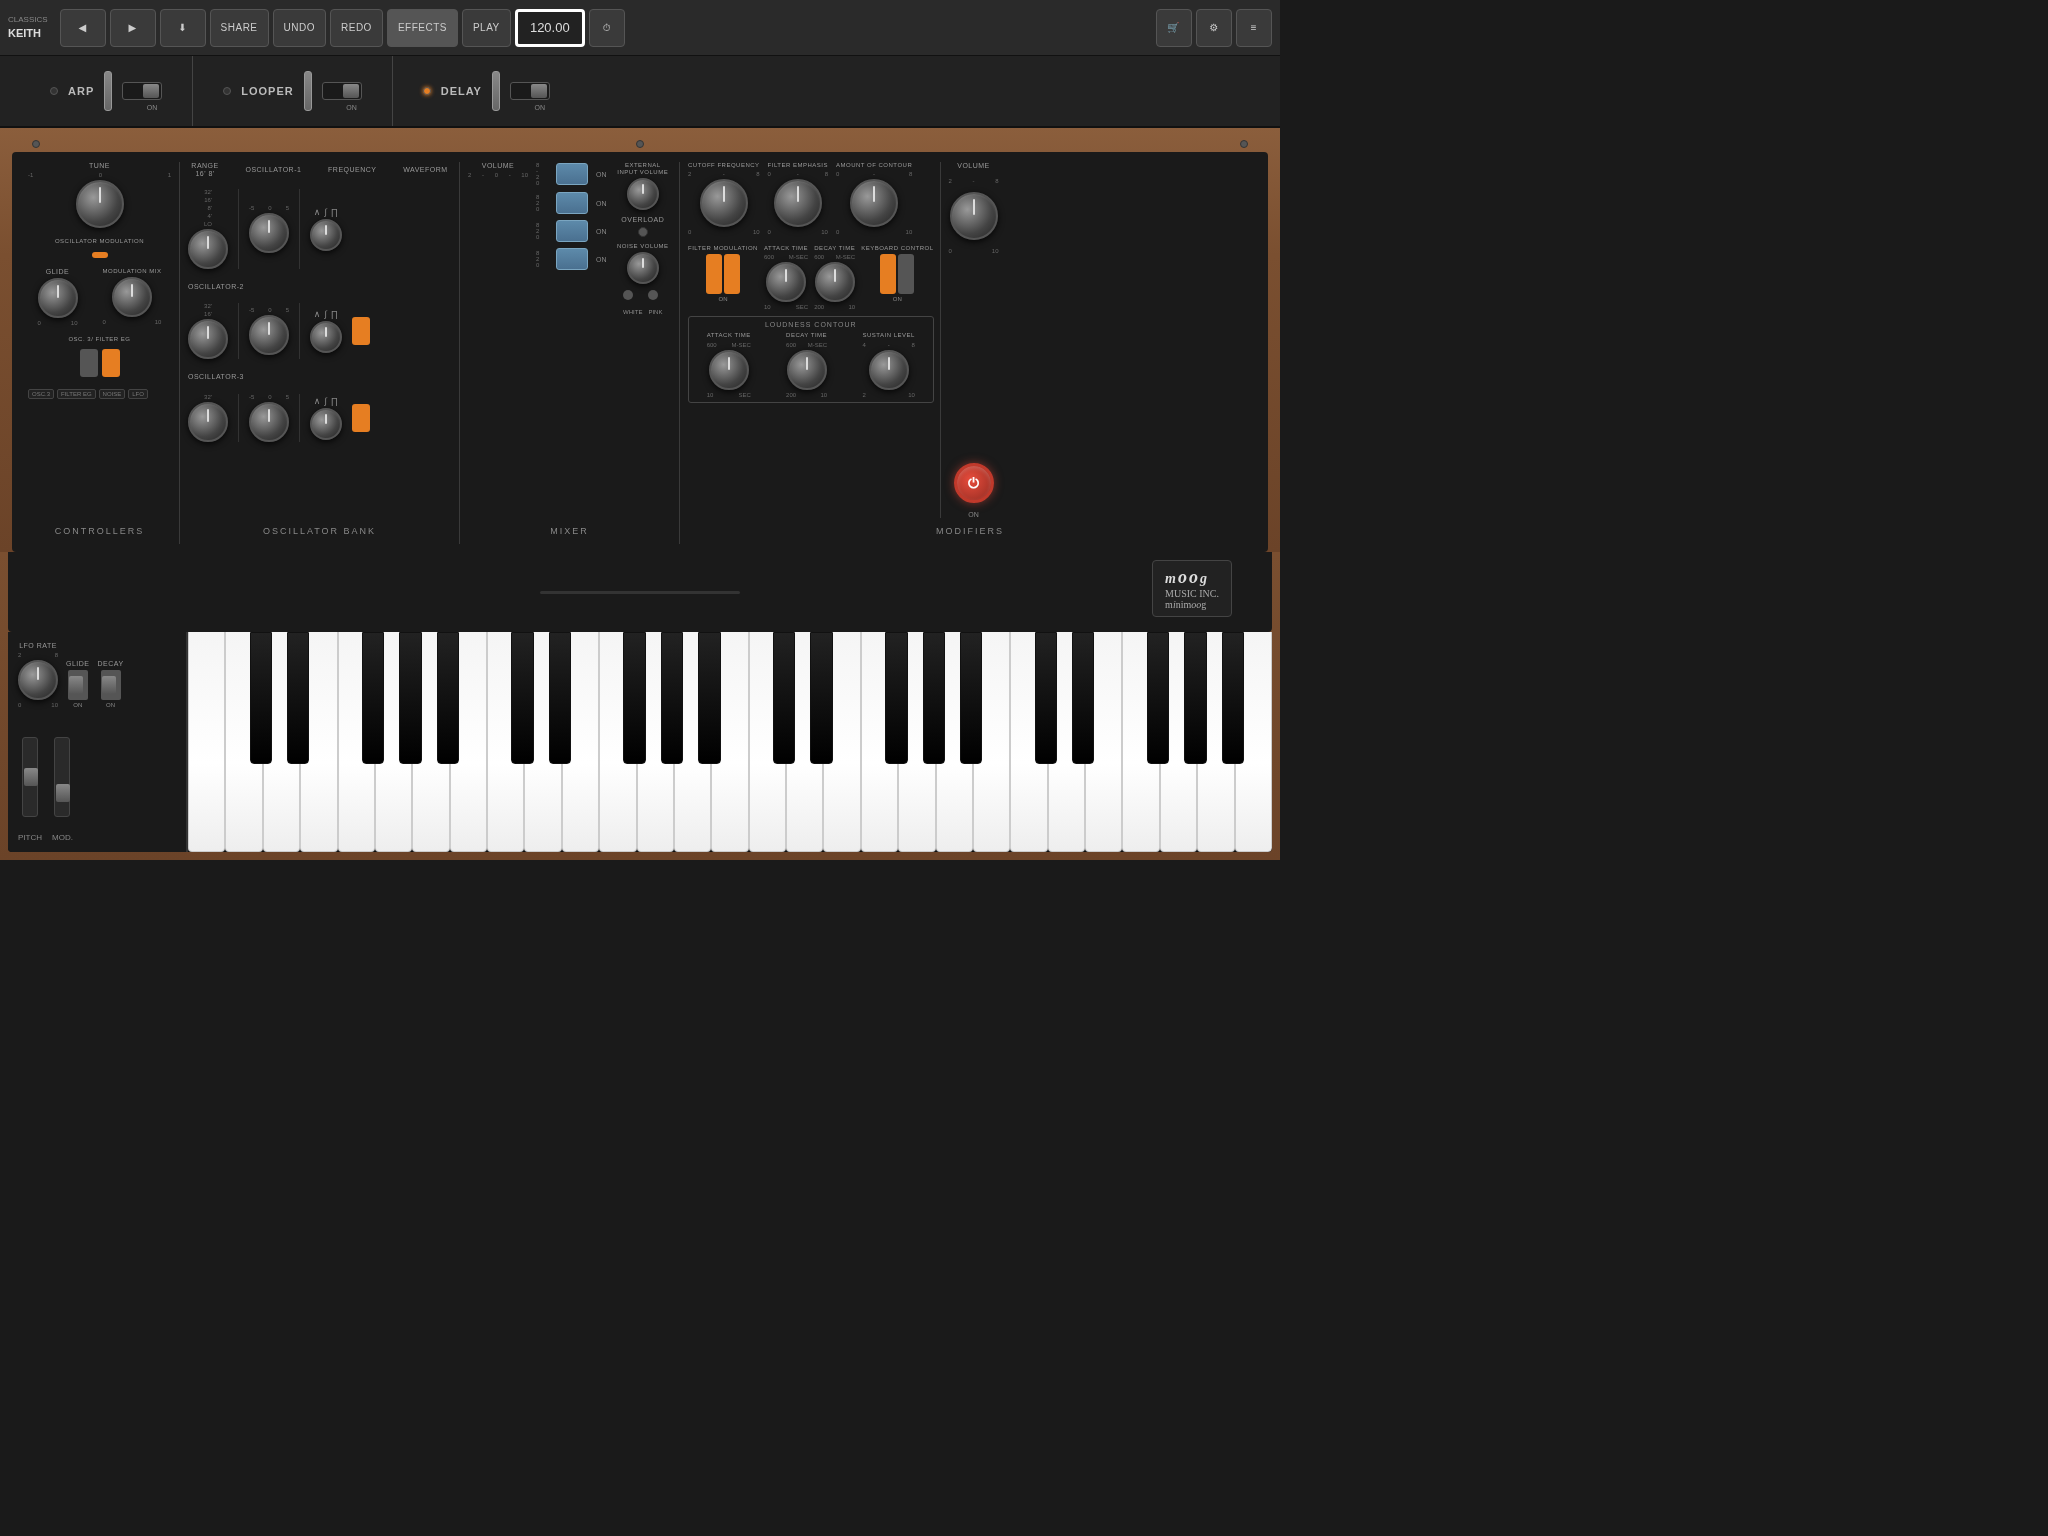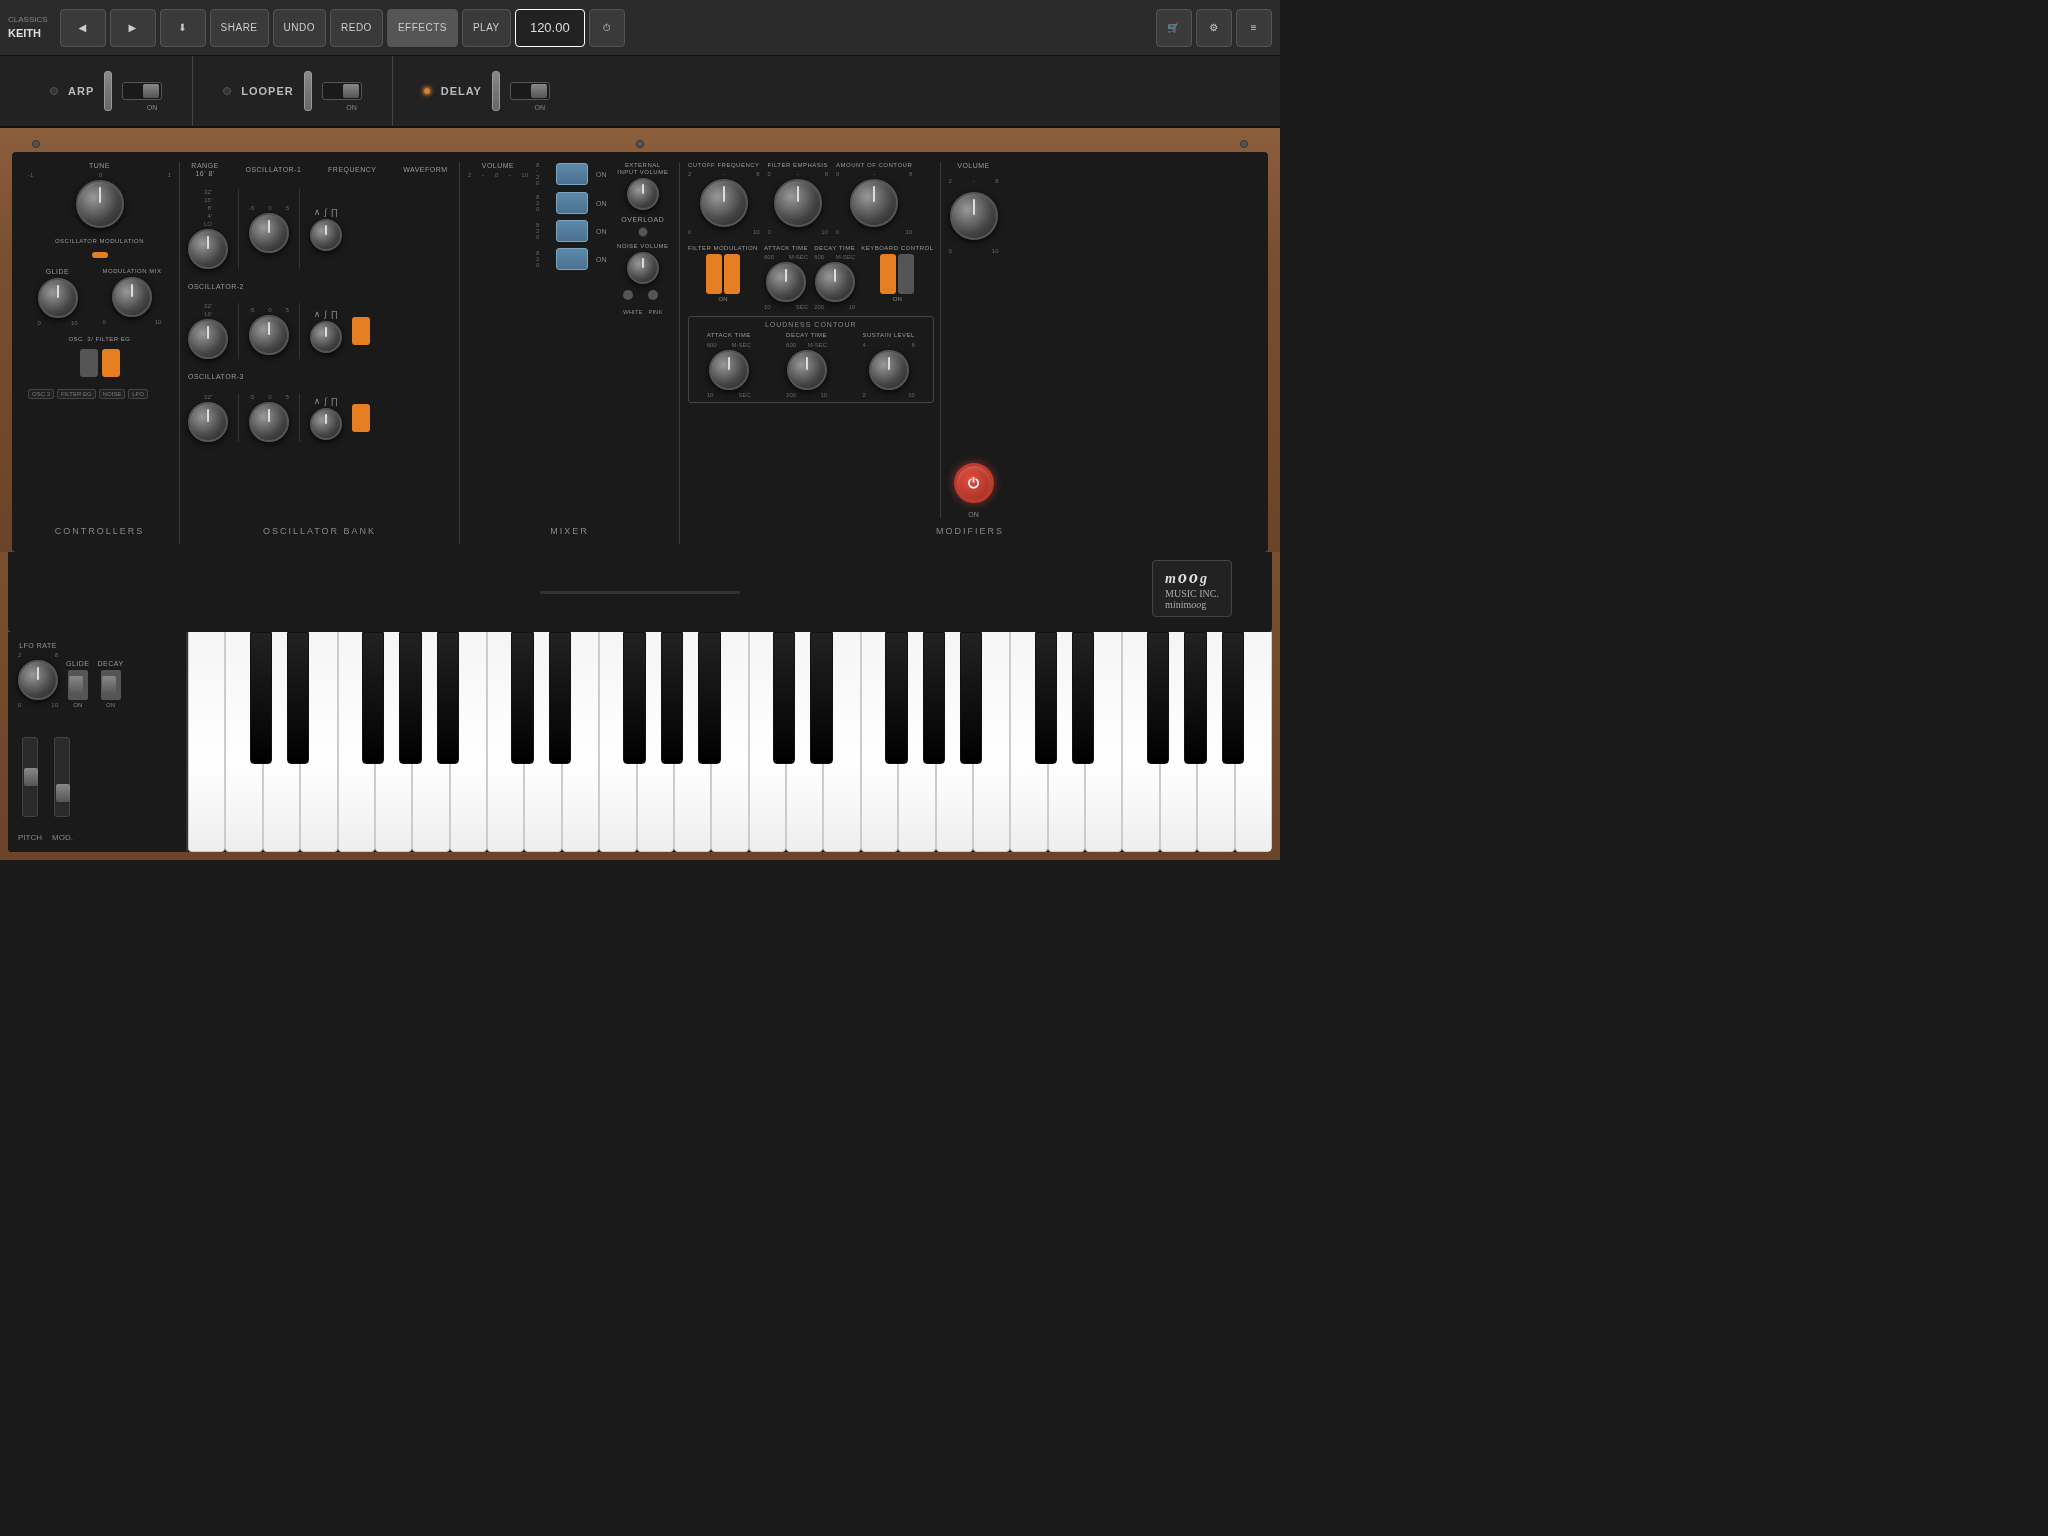--- a/index.html
+++ b/index.html
@@ -45,21 +45,21 @@
       justify-content: center;
       cursor: pointer;
       padding: 0 10px;
       text-transform: uppercase;
       letter-spacing: 0.5px;
     }
     .tb-btn.effects-active { background: #555; }
     .tempo-display {
       height: 38px;
       background: #222;
-      border: 1px solid #ffffff;
+      border: 3px solid #ffffff;
       border-radius: 4px;
       color: #ddd;
       font-size: 13px;
       display: flex;
       align-items: center;
       justify-content: center;
       padding: 0 10px;
       min-width: 70px;
       text-align: right;
     }

